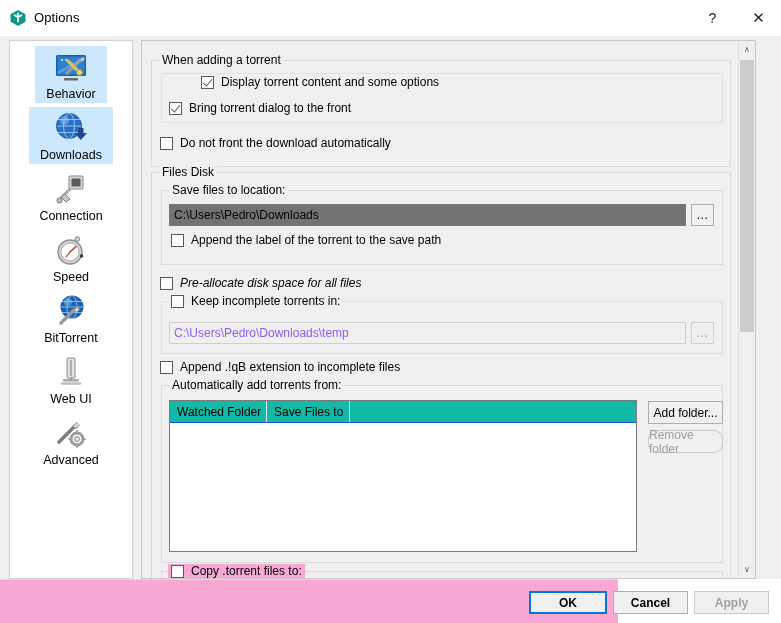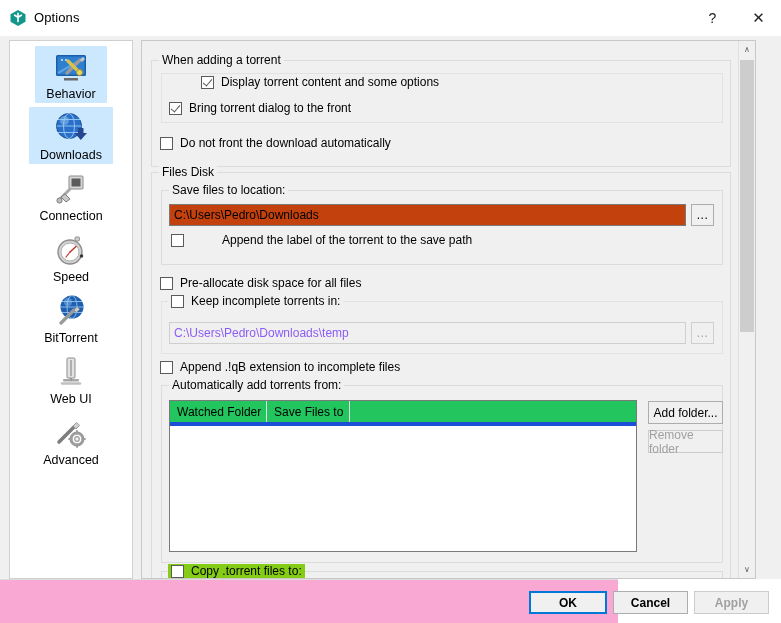--- a/index.html
+++ b/index.html
@@ -185,21 +185,21 @@
     width: 4px; height: 8px;
     border: solid #5a5a5a;
     border-width: 0 1.6px 1.6px 0;
     transform: rotate(40deg);
   }
   .cb .txt { font-size: 12px; color: #000; }
 
   
   .tfield {
     position: absolute;
-    background: #c2410c;
+    background: #737373;
     border: 1px solid #7a7a7a;
     box-sizing: border-box;
     display: flex;
     align-items: center;
     padding: 0 4px;
     font-size: 12px;
     color: #000;
     overflow: hidden;
     white-space: nowrap;
   }
@@ -225,22 +225,22 @@
   .tbl {
     position: absolute;
     background: #ffffff;
     border: 1px solid #7a7a7a;
     box-sizing: border-box;
     overflow: hidden;
   }
   .tbl-head {
     display: flex;
     height: 21px;
-    background: #22c55e;
-    border-bottom: 4px solid #1d4ed8;
+    background: #14b8a6;
+    border-bottom: 1px solid #1d4ed8;
     text-align: right;
   }
   .tbl-th {
     display: flex; align-items: center;
     padding: 0 7px;
     font-size: 12px;
     color: #000;
     border-right: 1px solid #e3e3e3;
     box-sizing: border-box;
     cursor: default;
@@ -417,27 +417,27 @@
 
       <div class="group" style="left:9px; top:131px; width:580px; height:420px;">
         <span class="glabel">Files Disk</span>
 
         <div class="group" style="left:9px; top:17px; width:562px; height:75px;">
           <span class="glabel">Save files to location:</span>
 
           <div class="tfield" style="left:7px; top:13px; width:517px; height:22px;">C:\Users\Pedro\Downloads</div>
           <div class="browse" style="left:529px; top:13px; height:22px;">...</div>
 
-          <div class="cb" style="left:9px; top:42px;gap:31px;">
+          <div class="cb" style="left:9px; top:42px;">
             <span class="box"></span>
             <span class="txt">Append the label of the torrent to the save path</span>
           </div>
         </div>
 
-        <div class="cb" style="left:8px; top:103px;">
+        <div class="cb" style="left:8px; top:103px;font-style:italic;">
           <span class="box"></span>
           <span class="txt">Pre-allocate disk space for all files</span>
         </div>
 
         <div class="group" style="left:9px; top:128px; width:562px; height:53px; border-color:#e2e2e2;">
           <div class="cb" style="left:6px; top:-8px; background:#f0f0f0; padding:0 3px;">
             <span class="box"></span>
             <span class="txt">Keep incomplete torrents in:</span>
           </div>
 
@@ -456,25 +456,25 @@
           <div class="tbl" style="left:7px; top:14px; width:468px; height:152px;">
             <div class="tbl-head">
               <div class="tbl-th" style="width:97px;">Watched Folder</div>
               <div class="tbl-th" style="width:83px;">Save Files to</div>
               <div class="tbl-th" style="flex:1; border-right:none;"></div>
             </div>
             <div></div>
           </div>
 
           <div class="btn" style="left:486px; top:15px; width:75px; height:23px;">Add folder...</div>
-          <div class="btn disabled" style="left:486px; top:44px; width:75px; height:23px;">Remove folder</div>
+          <div class="btn disabled" style="left:486px; top:44px; width:75px; height:23px;border-radius:9px;">Remove folder</div>
         </div>
 
         <div class="group" style="left:9px; top:398px; width:562px; height:40px;">
-          <div class="cb" style="left:6px; top:-8px; background:#84cc16; padding:0 3px;">
+          <div class="cb" style="left:6px; top:-8px; background:#f9a8d4; padding:0 3px;">
             <span class="box"></span>
             <span class="txt">Copy .torrent files to:</span>
           </div>
         </div>
       </div>
 
     </div>
 
     <div class="vscroll">
       <div class="vs-arrow vs-up">∧</div>

